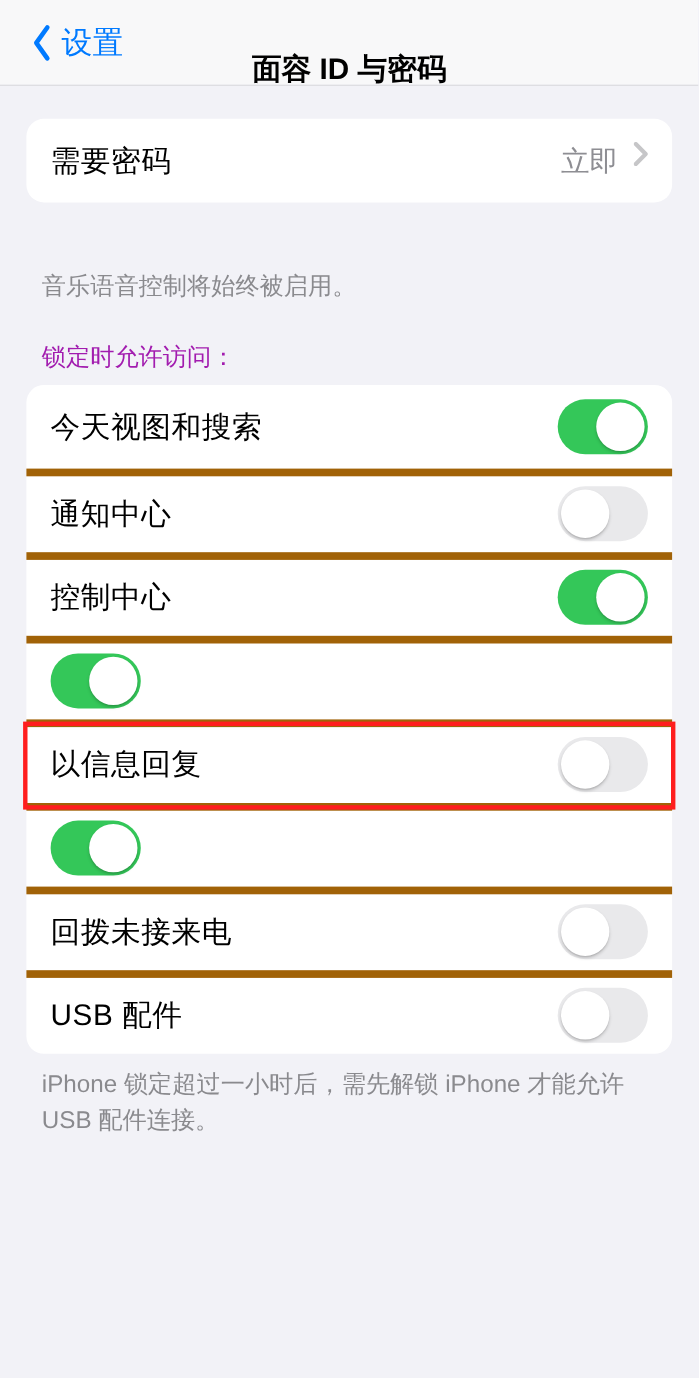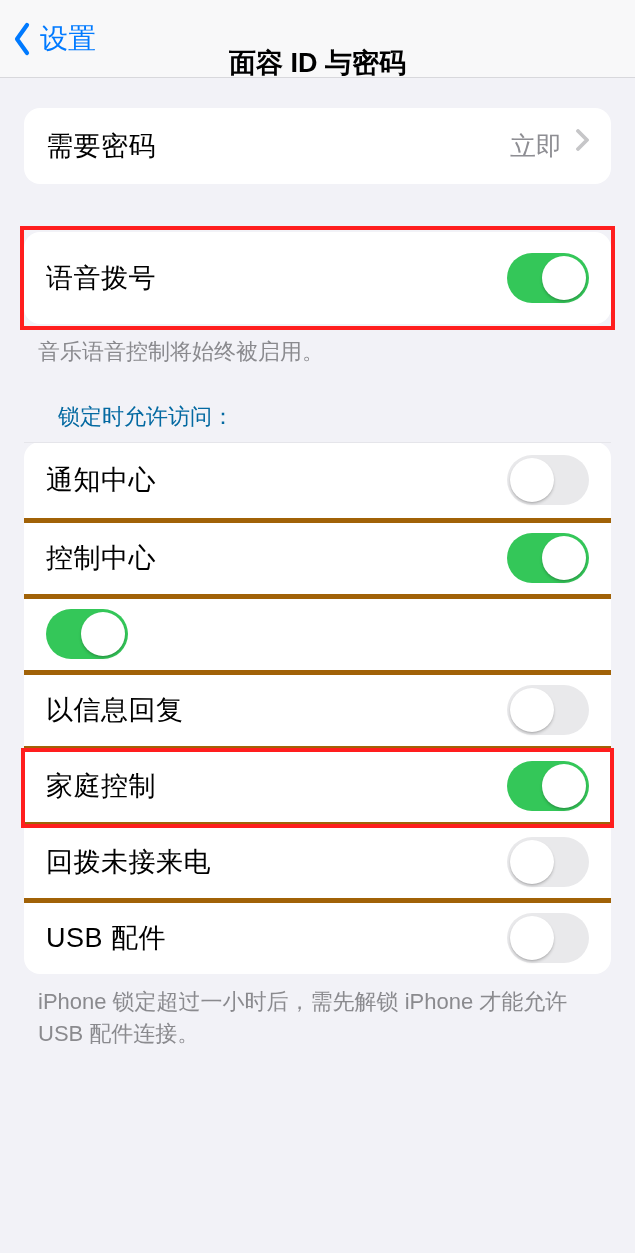--- a/index.html
+++ b/index.html
@@ -15,20 +15,21 @@
       height: 1253px;
       overflow: hidden;
     }
     .nav-bar {
       display: flex;
       align-items: center;
       height: 78px;
       background: #f8f8f9;
       border-bottom: 1px solid #d8d8dc;
       position: relative;
+      padding-left: 16px;
     }
     .back-button {
       display: flex;
       align-items: center;
       padding-left: 12px;
       color: #007aff;
       font-size: 28px;
     }
     .back-chevron {
       width: 20px;
@@ -68,21 +69,21 @@
       height: 48px;
     }
     .row {
       display: flex;
       align-items: center;
       justify-content: space-between;
       min-height: 76px;
       padding: 0 22px;
     }
     .row + .row {
-      border-top: 5px solid #a16207;
+      border-top: 7px solid #a16207;
       margin-left: 0;
       text-align: center;
     }
     .row-inner-sep {
       border-top: 1px solid #e5e5ea;
     }
     .row-label {
       font-size: 27px;
       color: #000;
       letter-spacing: 0.5px;
@@ -108,23 +109,22 @@
       stroke-linejoin: round;
     }
     .footer-text {
       font-size: 22px;
       color: #8a8a8e;
       padding: 12px 48px 0 38px;
       line-height: 1.45;
     }
     .header-text {
       font-size: 22px;
-      color: #0369a1;
+      color: #a21caf;
       padding: 0 38px 10px 38px;
-      margin-left: 20px;
     }
     .toggle {
       width: 82px;
       height: 50px;
       border-radius: 25px;
       position: relative;
       display: inline-block;
     }
     .toggle.on {
       background: #34c759;
@@ -204,41 +204,36 @@
           <svg viewBox="0 0 13 22">
               <polyline points="2,2 11,11 2,20"></polyline>
             </svg>
         </span>
       </span>
     </div>
   </div>
 
   <div class="spacer-mid"></div>
 
-  <div class="highlight-wrap">
-    <div class="highlight" style="left:-4px;right:-4px;top:-6px;bottom:-6px;"></div>
-    <div class="group-inside-highlight">
-      <div class="row" style="min-height:92px;">
-        <span class="row-label">语音拨号</span>
-        <span class="toggle on">
-            <span class="knob"></span>
-          </span>
-      </div>
-    </div>
-  </div>
 
   <div class="footer-text">音乐语音控制将始终被启用。</div>
 
   <div style="height:34px;"></div>
 
   <div class="header-text">锁定时允许访问：</div>
 
   <div class="group group2">
     <div class="row-siri-highlight"></div>
 
+    <div class="row">
+      <span class="row-label">今天视图和搜索</span>
+      <span class="toggle on">
+          <span class="knob"></span>
+        </span>
+    </div>
     <div class="row row-inner-sep">
       <span class="row-label">通知中心</span>
       <span class="toggle off">
           <span class="knob"></span>
         </span>
     </div>
     <div class="row row-inner-sep">
       <span class="row-label">控制中心</span>
       <span class="toggle on">
           <span class="knob"></span>
@@ -249,21 +244,20 @@
           <span class="knob"></span>
         </span>
     </div>
     <div class="row row-inner-sep">
       <span class="row-label">以信息回复</span>
       <span class="toggle off">
           <span class="knob"></span>
         </span>
     </div>
     <div class="row row-inner-sep">
-      <span class="row-label">家庭控制</span>
       <span class="toggle on">
           <span class="knob"></span>
         </span>
     </div>
     <div class="row row-inner-sep">
       <span class="row-label">回拨未接来电</span>
       <span class="toggle off">
           <span class="knob"></span>
         </span>
     </div>

